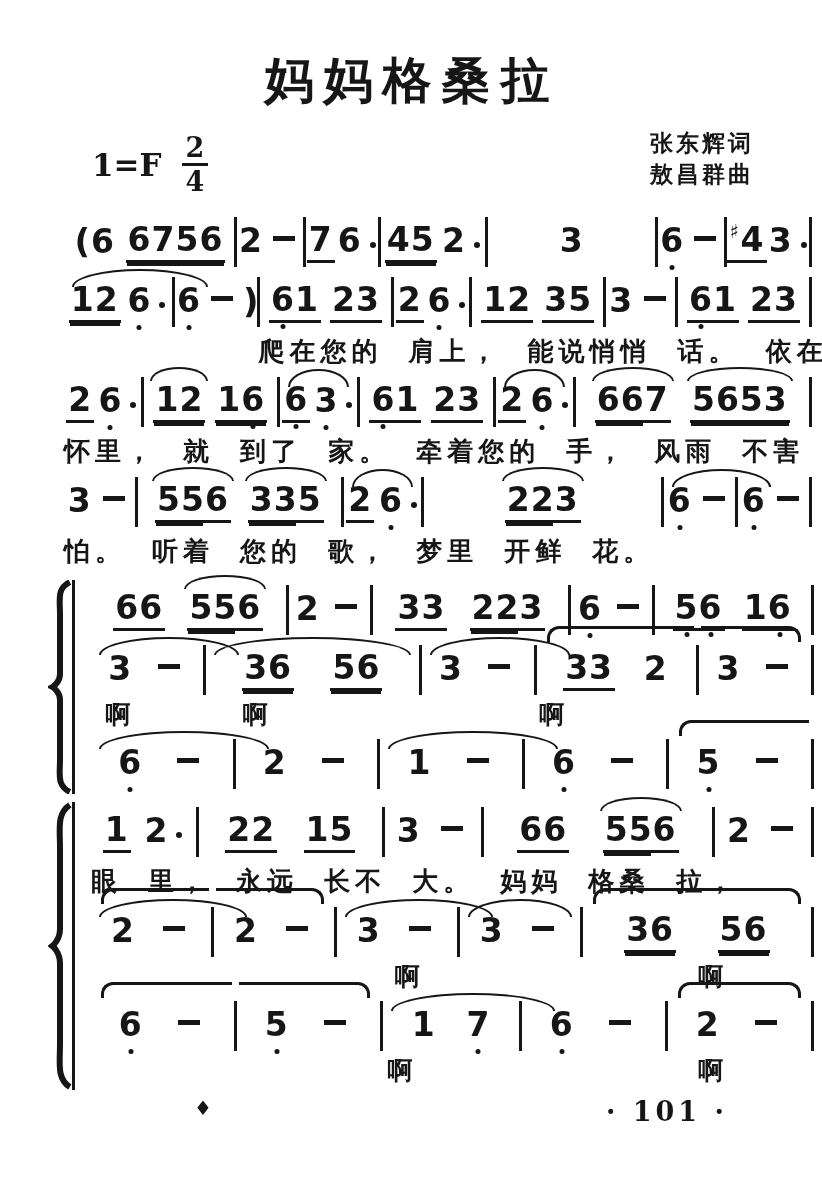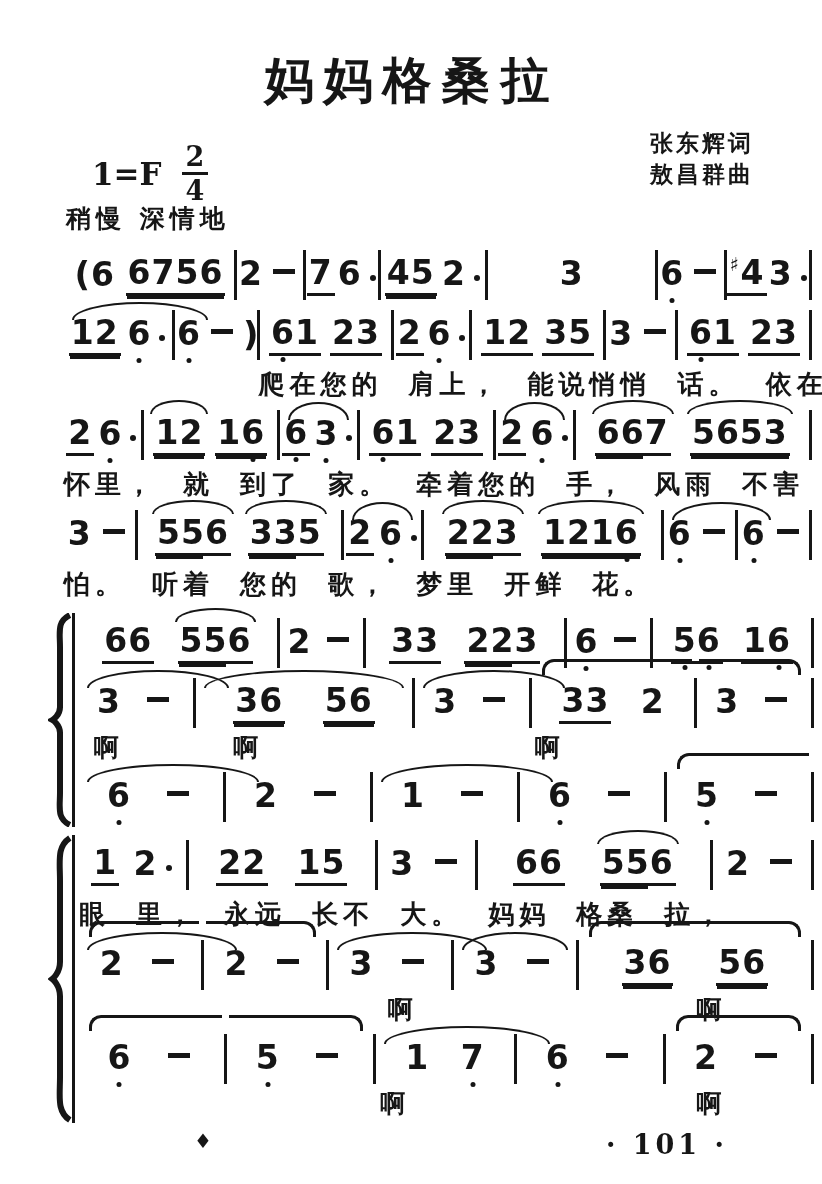--- a/index.html
+++ b/index.html
@@ -4,21 +4,21 @@
 <style>
   html,body{margin:0;padding:0}
   body{width:822px;height:1184px;background:#fff;color:#161616;position:relative;overflow:hidden;
        font-family:"DejaVu Sans",sans-serif;}
   .sheet{position:absolute;inset:0;padding:30px 12px 0 14px;box-sizing:border-box}
 
   .title{text-align:center;font-size:49px;font-weight:900;letter-spacing:10px;margin-top:18px}
   .meta{display:flex;justify-content:space-between;align-items:flex-start;margin-top:14px;
         padding:0 56px 0 78px;height:74px}
   .keysig{display:flex;align-items:center;gap:20px;font-size:31px;font-weight:700;
-          font-family:"DejaVu Serif",serif;margin-top:15px}
+          font-family:"DejaVu Serif",serif;margin-top:6px}
   .meter{display:inline-flex;flex-direction:column;align-items:center;line-height:1;font-size:27px;font-weight:700}
   .meter .mtop{border-bottom:3px solid #161616;padding:0 4px 2px}
   .meter .mbot{padding-top:2px}
   .credits{font-size:23px;font-weight:700;line-height:1.35;letter-spacing:3px}
   .tempo{font-size:25px;font-weight:700;margin:0 0 0 52px;letter-spacing:5px}
 
   .score{margin-top:10px}
   .score-line{position:relative;margin:0 0 0 50px;width:748px}
   .system .score-line{margin-left:0;width:auto}
   .notes-row{display:flex;align-items:center;height:60px;position:relative}
@@ -52,21 +52,21 @@
   .ms-flate::after{border-right:3px solid #161616;border-top-right-radius:12px;right:10px}
 
   .lyrics-row{position:relative;font-size:26px;font-weight:700;height:40px;line-height:38px;
        letter-spacing:5px;word-spacing:12px;white-space:nowrap;box-sizing:border-box}
   .annot-row{position:relative;height:34px;font-size:25px;font-weight:700}
   .annot{position:absolute;top:-2px}
 
   .system{display:flex;margin:8px 0 0 34px;width:766px}
   .brace{width:24px;flex:none;position:relative}
   .brace svg{position:absolute;inset:0;width:100%;height:100%}
-  .sys-content{flex:1;border-left:3px solid #161616;padding-left:4px;min-width:0}
+  .sys-content{flex:1;border-left:3px solid #161616;padding-left:16px;min-width:0}
 
   .footer{position:relative;height:44px;margin-top:2px}
   .ornament{position:absolute;left:180px;top:4px;font-size:20px}
   .pageno{position:absolute;left:592px;top:4px;font-size:27px;font-weight:700;
           font-family:"DejaVu Serif",serif;letter-spacing:4px}
 </style>
 </head>
 <body>
 
 <div class="sheet">
@@ -79,21 +79,20 @@
         <span class="mtop">2</span>
         <span class="mbot">4</span>
       </span>
     </div>
     <div class="credits">
       <div>张东辉词</div>
       <div>敖昌群曲</div>
     </div>
   </div>
 
-  <div class="tempo">稍慢 深情地</div>
 
   <div class="score">
       <div class="score-line">
         <div class="notes-row">
           <div class="measure" style="flex-grow: 5.4;">
             <span class="grp"><span class="paren">(</span><span class="nc">6</span></span>
             <span class="grp u2"><span class="nc">6</span><span class="nc">7</span><span class="nc">5</span><span class="nc">6</span></span>
           </div>
           <div class="barline"></div>
           <div class="measure" style="flex-grow: 2.1;">
@@ -215,21 +214,20 @@
             <span class="grp u3 slur"><span class="nc">3</span><span class="nc">3</span><span class="nc">5</span></span>
           </div>
           <div class="barline"></div>
           <div class="measure ms-arc" style="flex-grow: 2.3;">
             <span class="grp u1"><span class="nc">2</span></span>
             <span class="grp"><span class="nc ld">6</span><span class="aug"></span></span>
           </div>
           <div class="barline"></div>
           <div class="measure" style="flex-grow: 7;">
             <span class="grp u3 slur"><span class="nc">2</span><span class="nc">2</span><span class="nc">3</span></span>
-            <span class="grp u2 slur"><span class="nc">1</span><span class="nc">2</span><span class="nc">1</span><span class="nc ld">6</span></span>
           </div>
           <div class="barline"></div>
           <div class="measure ms-arcr" style="flex-grow: 2.1;">
             <span class="grp"><span class="nc ld">6</span></span>
             <span class="grp"><span class="dash"></span></span>
           </div>
           <div class="barline"></div>
           <div class="measure" style="flex-grow: 2.1;">
             <span class="grp"><span class="nc ld">6</span></span>
             <span class="grp"><span class="dash"></span></span>

